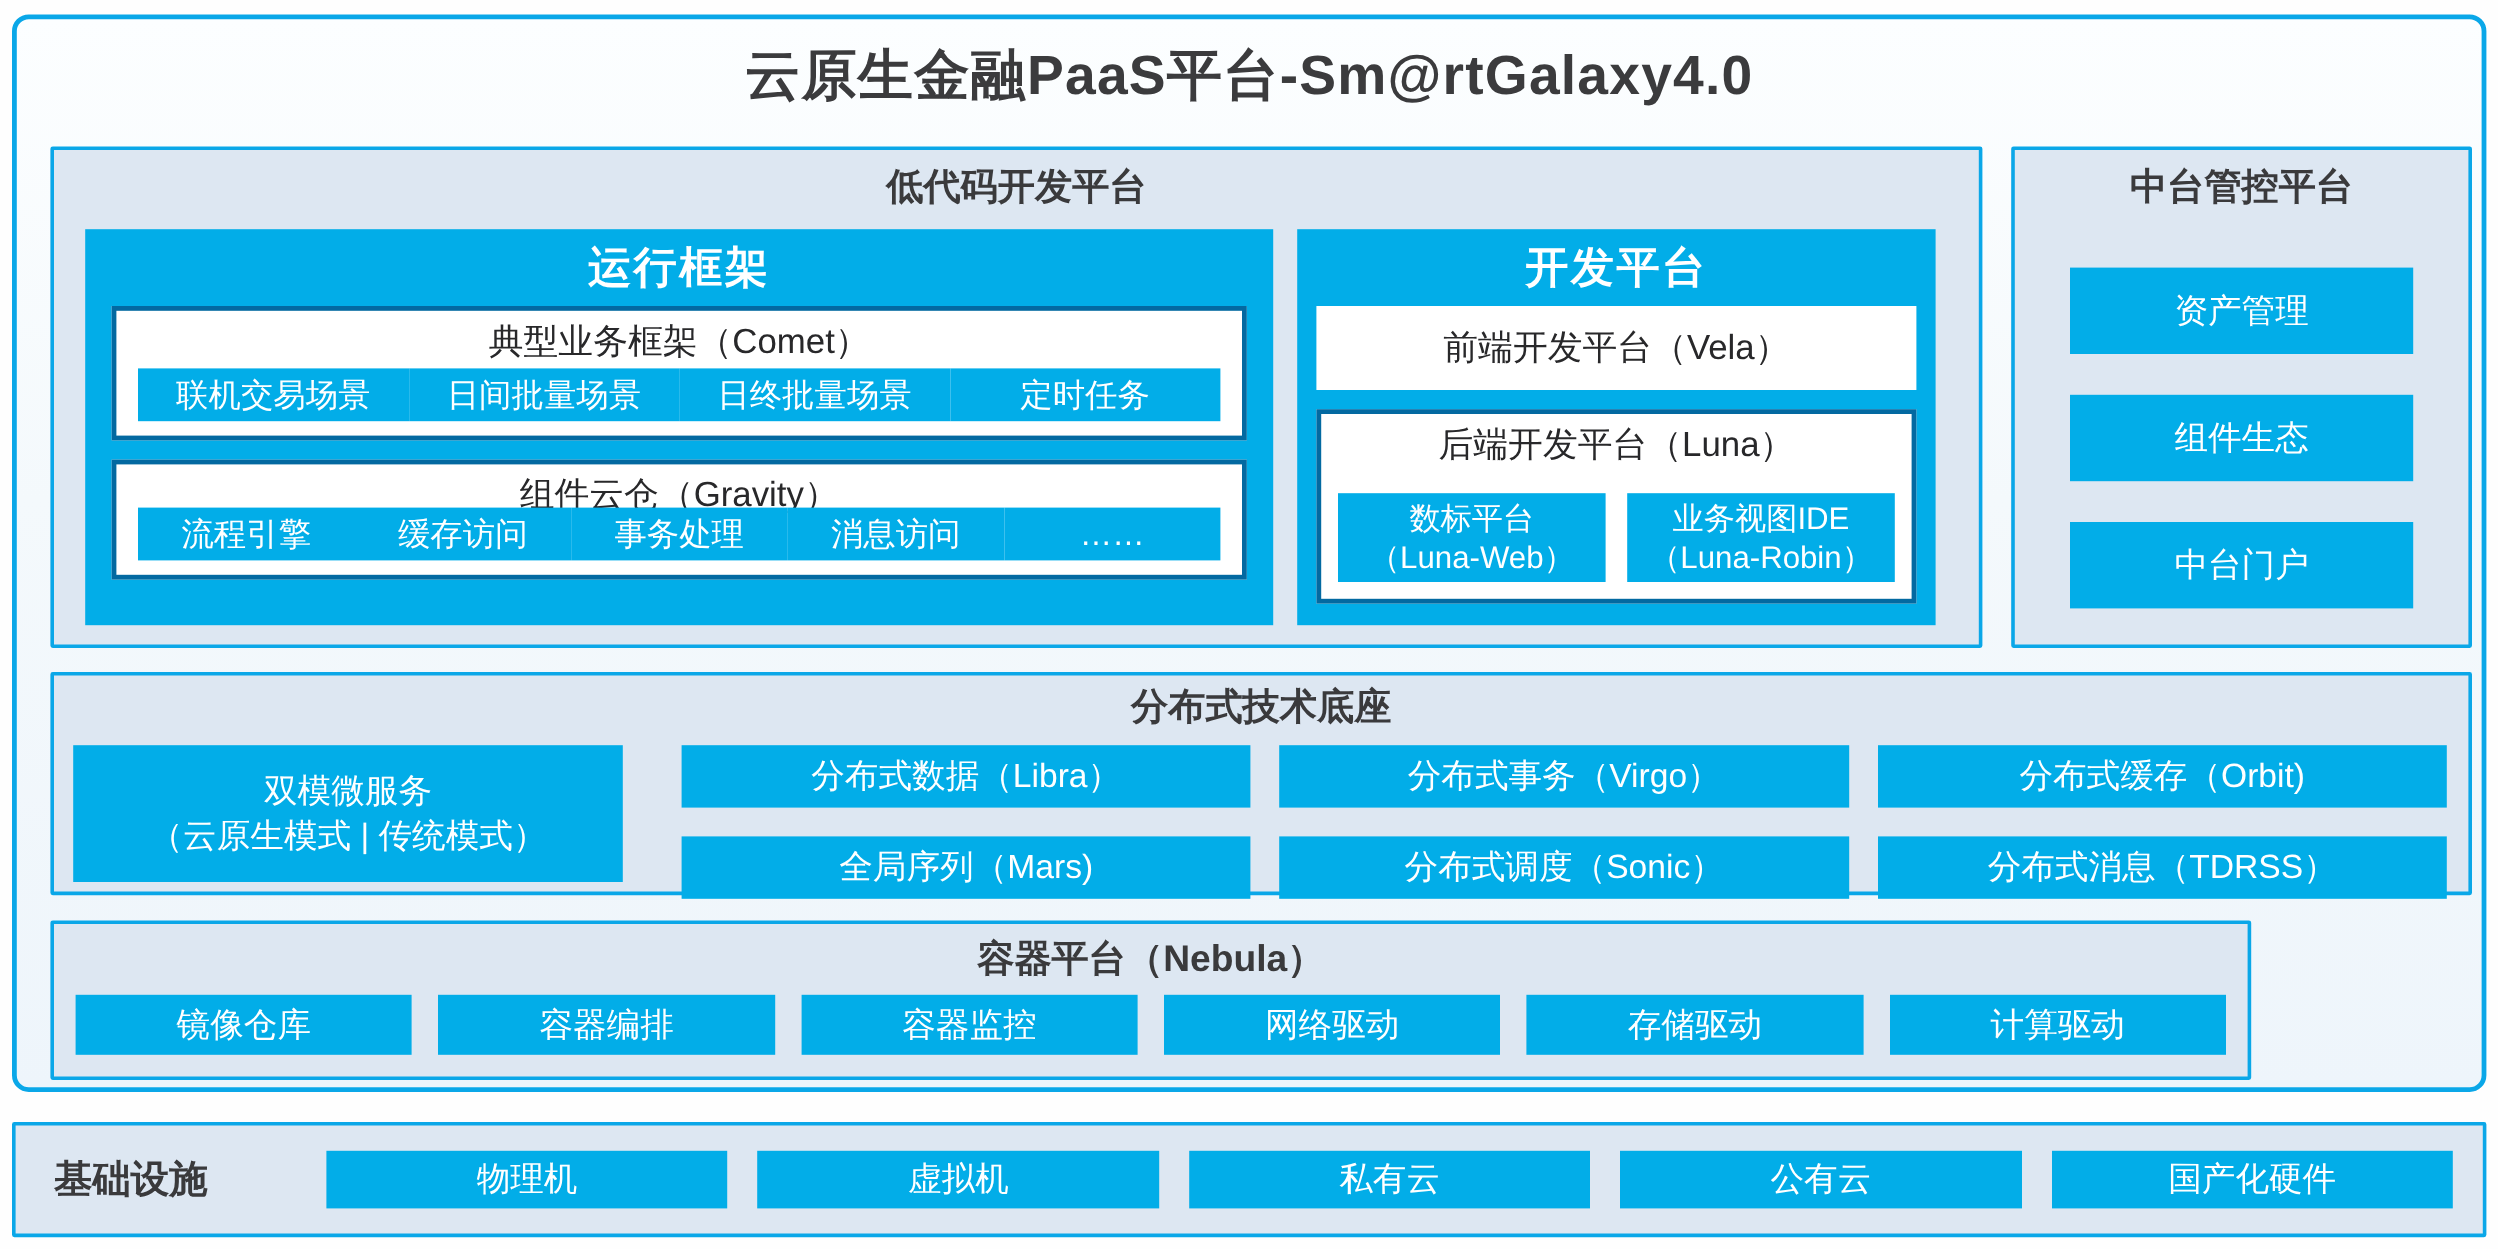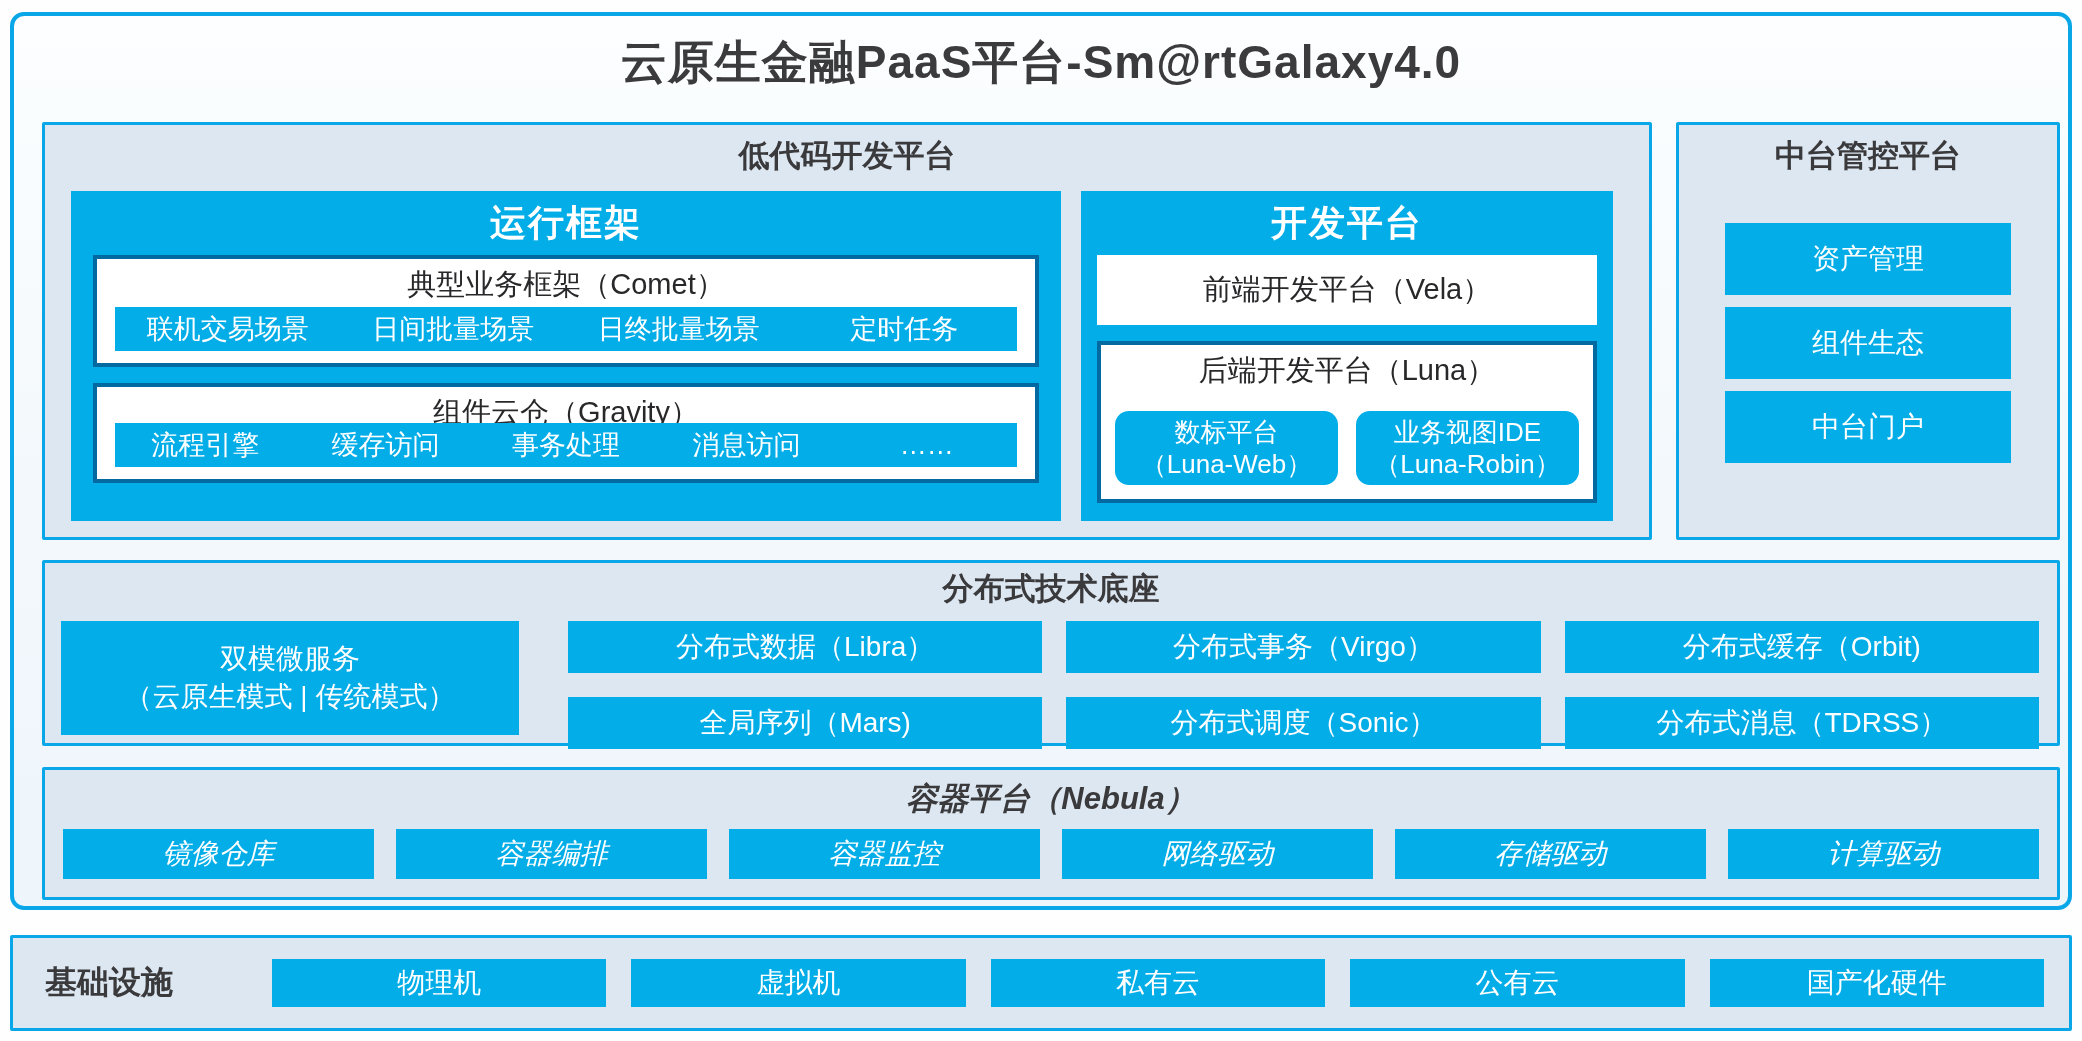--- a/index.html
+++ b/index.html
@@ -17,21 +17,21 @@
     font-size:46px;font-weight:bold;color:#3b3b3d;letter-spacing:1px;
   }
   .panel{
     position:absolute;background:#dde7f2;border:3px solid #0aa7e8;
     box-sizing:border-box;border-radius:2px;
   }
   .panel-header{text-align:center;font-size:31px;font-weight:bold;color:#3a3a3c;margin-top:10px;}
   .lowcode{left:28px;top:106px;width:1610px;height:418px;}
   .midplat{left:1662px;top:106px;width:384px;height:418px;}
   .dist{left:28px;top:544px;width:2018px;height:186px;}
-  .nebula-panel{left:28px;top:751px;width:2018px;height:133px;font-style:italic;}
+  .nebula-panel{left:28px;top:751px;width:1834px;height:133px;}
   .infra{left:10px;top:935px;width:2062px;height:96px;}
 
   .cyan-panel{position:absolute;background:#02ade8;}
   .runtime{left:26px;top:66px;width:990px;height:330px;}
   .dev{left:1036px;top:66px;width:532px;height:330px;}
   .cyan-title{height:64px;display:flex;align-items:center;justify-content:center;
     color:#ffffff;font-size:36px;font-weight:bold;letter-spacing:2px;}
 
   .white-box{position:absolute;background:#ffffff;border:4px solid #0369a1;box-sizing:border-box;}
   .comet{left:22px;top:64px;width:946px;height:112px;}
@@ -41,24 +41,24 @@
   .btn-row{position:absolute;left:18px;right:18px;bottom:12px;height:44px;display:flex;}
   .btn{
     flex:1;background:#02ade8;color:#ffffff;display:flex;align-items:center;justify-content:center;
     font-size:27px;text-align:center;box-sizing:border-box;
   }
 
   .vela{left:16px;top:64px;width:500px;height:70px;background:#ffffff;position:absolute;
     display:flex;align-items:center;justify-content:center;font-size:29px;color:#28282a;}
   .luna{left:16px;top:150px;width:500px;height:162px;}
   .luna .btn-row{left:14px;right:14px;bottom:14px;height:74px;gap:18px;}
-  .two-line{flex-direction:column;line-height:1.25;font-size:26px;border-radius:14px;}
+  .two-line{flex-direction:column;line-height:1.25;font-size:26px;}
 
   .stack{position:absolute;left:50%;transform:translateX(-50%);top:98px;
-    display:flex;flex-direction:column;gap:12px;}
+    display:flex;flex-direction:column;gap:34px;}
   .stack .btn{flex:none;width:286px;height:72px;font-size:28px;}
 
   .dual{position:absolute;left:16px;top:58px;width:458px;height:114px;background:#02ade8;
     color:#ffffff;display:flex;flex-direction:column;align-items:center;justify-content:center;
     font-size:28px;line-height:1.35;text-align:center;}
   .dist-grid{position:absolute;left:523px;top:58px;width:1471px;
     display:grid;grid-template-columns:repeat(3,1fr);column-gap:64px;row-gap:11px;gap:24px;}
   .dist-grid .btn{height:52px;font-size:28px;}
 
   .nebula-panel .btn-row{left:18px;right:18px;bottom:18px;height:50px;gap:22px;}

